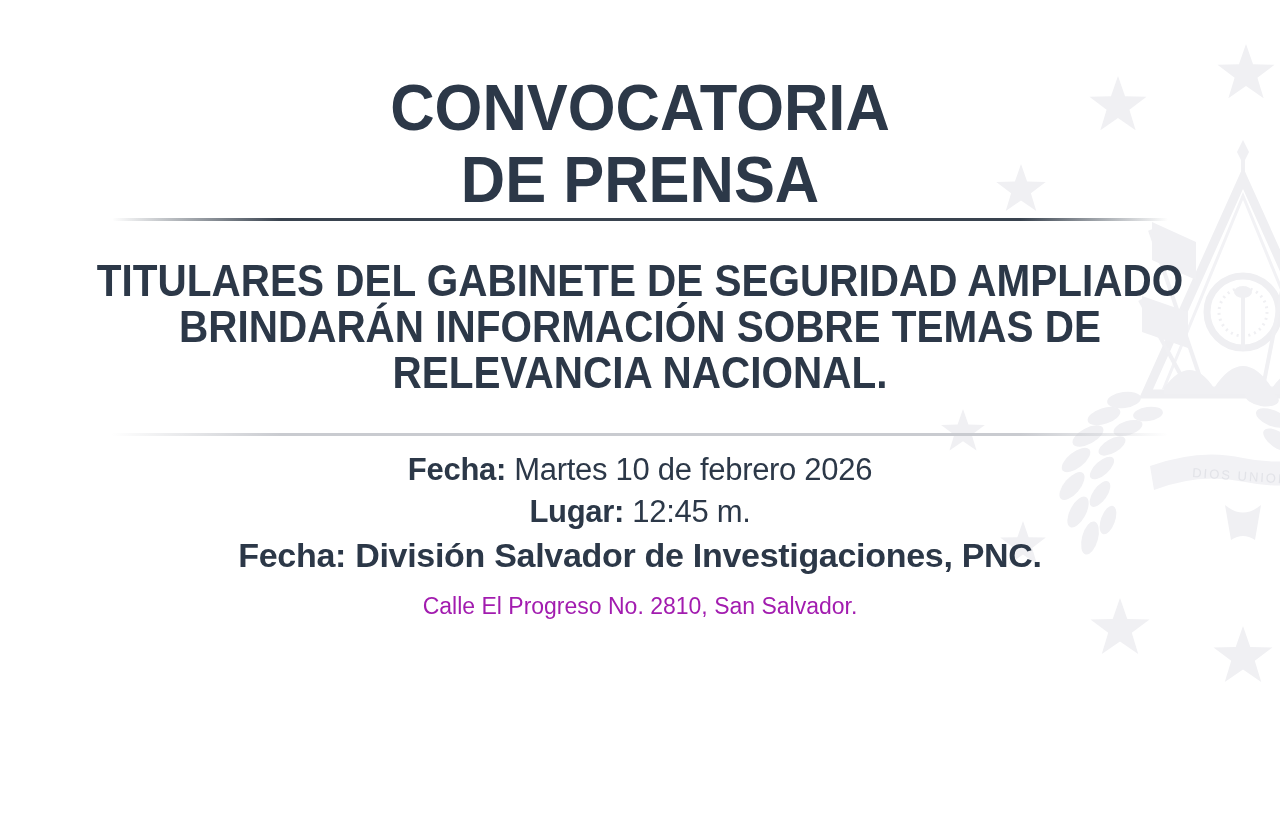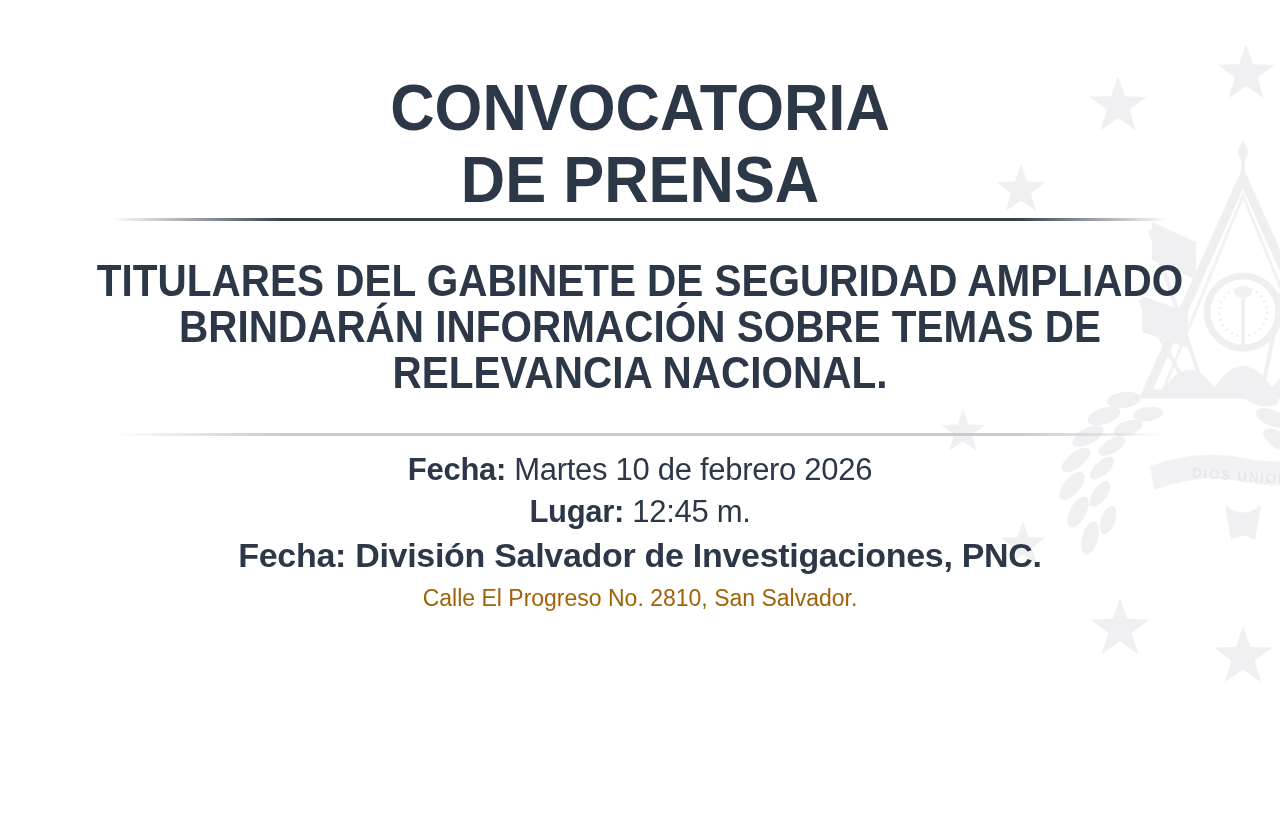--- a/index.html
+++ b/index.html
@@ -25,21 +25,21 @@
   .headline{
     position:absolute; top:258px; left:0; width:1280px;
     text-align:center; font-weight:bold; font-size:44px; line-height:46px;
     color:#2c3848; transform:scaleX(0.92);
   }
 
   .details{ position:absolute; top:449px; left:0; width:1280px; text-align:center; color:#2c3848; }
   .detail-line{ font-size:31px; line-height:42px; letter-spacing:-0.3px; }
   .detail-line b{ font-weight:bold; }
   .detail-lugar{ font-size:34px; line-height:44px; font-weight:bold; letter-spacing:-0.3px; }
-  .detail-address{ font-size:23px; line-height:30px; margin-top:6px; color:#a16207; }
+  .detail-address{ font-size:23px; line-height:30px; margin-top:14px; color:#a21caf; }
 
   .footer{ position:absolute; right:0; bottom:0; left:0; height:200px; pointer-events:none; }
 </style>
 </head>
 <body>
 
 <div class="poster">
 
   <svg class="wm" viewBox="0 0 1280 820" aria-hidden="true">
     <defs>

